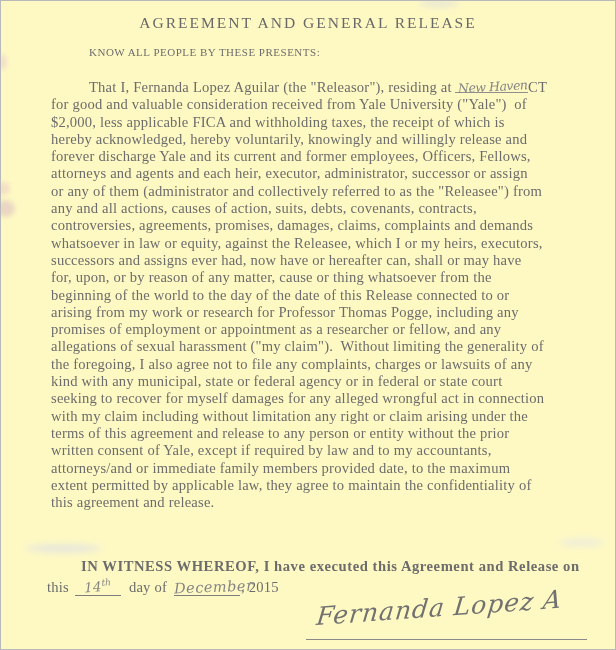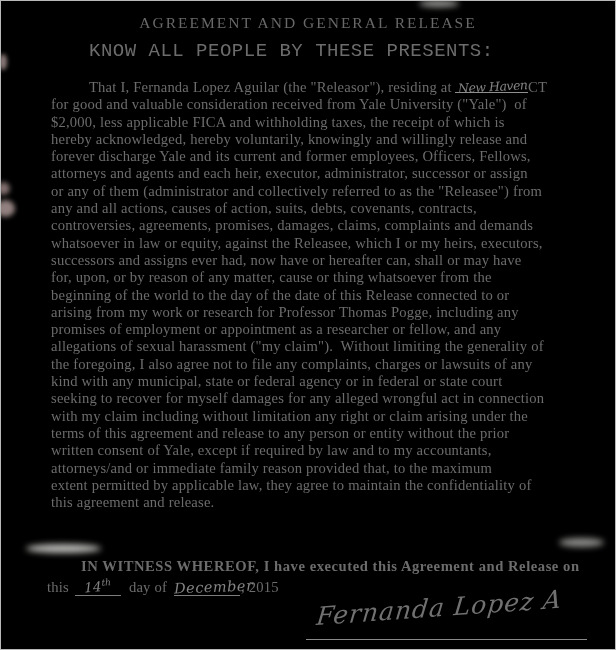--- a/index.html
+++ b/index.html
@@ -1,27 +1,27 @@
 <!DOCTYPE html>
 <html><head>
 <meta charset="utf-8">
 <style>
   html,body { margin:0; padding:0; background:#ffffff; }
   .page {
     position:relative; width:616px; height:650px; box-sizing:border-box;
-    background:#000000; border:1px solid #b9b9b9; overflow:hidden;
+    background:#fef9c3; border:1px solid #b9b9b9; overflow:hidden;
     font-family:"Liberation Serif","DejaVu Serif",serif; color:#6c6c6c;
   }
   .title {
     position:absolute; top:13px; left:0; width:100%; text-align:center;
     font-size:15.5px; letter-spacing:2px; color:#686868; white-space:pre;
   }
   .salutation {
-    position:absolute; top:39px; left:88px;
-    font-size:19px; letter-spacing:0.5px; white-space:pre;font-family:Liberation Mono, monospace;
+    position:absolute; top:45px; left:88px;
+    font-size:11px; letter-spacing:0.5px; white-space:pre;
   }
   .para { position:absolute; top:78px; left:50px; width:540px; }
   .doc-line { white-space:pre; font-size:14.6px; line-height:17.3px; letter-spacing:0.2px; }
   .doc-line.first { text-indent:0; padding-left:38px; }
   .hand-inline {
     display:inline-block; border-bottom:1px solid #8f8f8f;
     padding:0 1px 0 3px; margin-left:3px; line-height:11px; transform:translateY(-1px);
   }
   .hw { font-style:italic; color:#848484; font-family:"DejaVu Serif",serif; }
   .hw-residence { font-size:12.5px; display:inline-block; transform:rotate(-3deg); letter-spacing:-0.5px; }
@@ -87,21 +87,21 @@
         <div class="doc-line">beginning of the world to the day of the date of this Release connected to or</div>
         <div class="doc-line">arising from my work or research for Professor Thomas Pogge, including any</div>
         <div class="doc-line">promises of employment or appointment as a researcher or fellow, and any</div>
         <div class="doc-line">allegations of sexual harassment ("my claim").  Without limiting the generality of</div>
         <div class="doc-line">the foregoing, I also agree not to file any complaints, charges or lawsuits of any</div>
         <div class="doc-line">kind with any municipal, state or federal agency or in federal or state court</div>
         <div class="doc-line">seeking to recover for myself damages for any alleged wrongful act in connection</div>
         <div class="doc-line">with my claim including without limitation any right or claim arising under the</div>
         <div class="doc-line">terms of this agreement and release to any person or entity without the prior</div>
         <div class="doc-line">written consent of Yale, except if required by law and to my accountants,</div>
-        <div class="doc-line">attorneys/and or immediate family reason provided that, to the maximum</div>
+        <div class="doc-line">attorneys/and or immediate family members provided date, to the maximum</div>
         <div class="doc-line">extent permitted by applicable law, they agree to maintain the confidentiality of</div>
         <div class="doc-line">this agreement and release.</div>
       </div>
   </div>
 
   <div class="witness-line">IN WITNESS WHEREOF, I have executed this Agreement and Release on</div>
 
   <div class="date-row"><span>this</span><span class="hand-slot slot-day"><span class="hw hw-day"><span>14</span><sup>th</sup></span></span><span>day of</span><span class="hand-slot slot-month"><span class="hw hw-month">December</span></span><span>, 2015</span></div>
 
   <div class="sig-text">Fernanda Lopez A</div>

